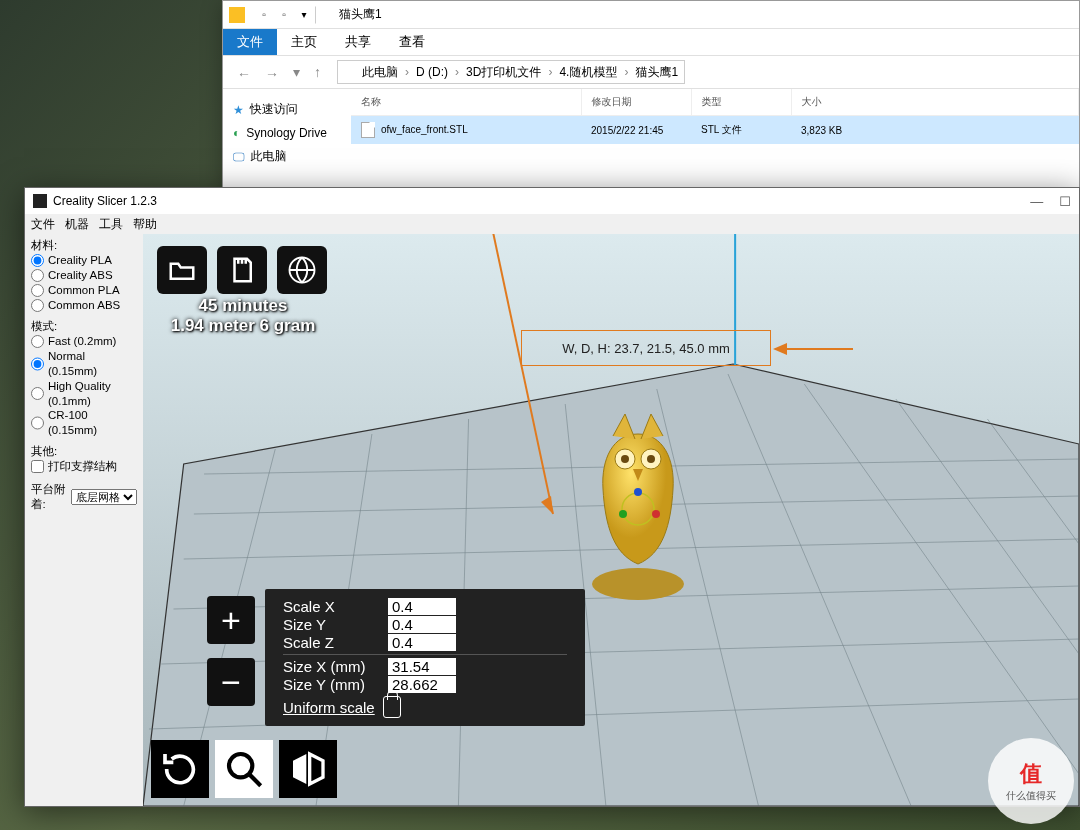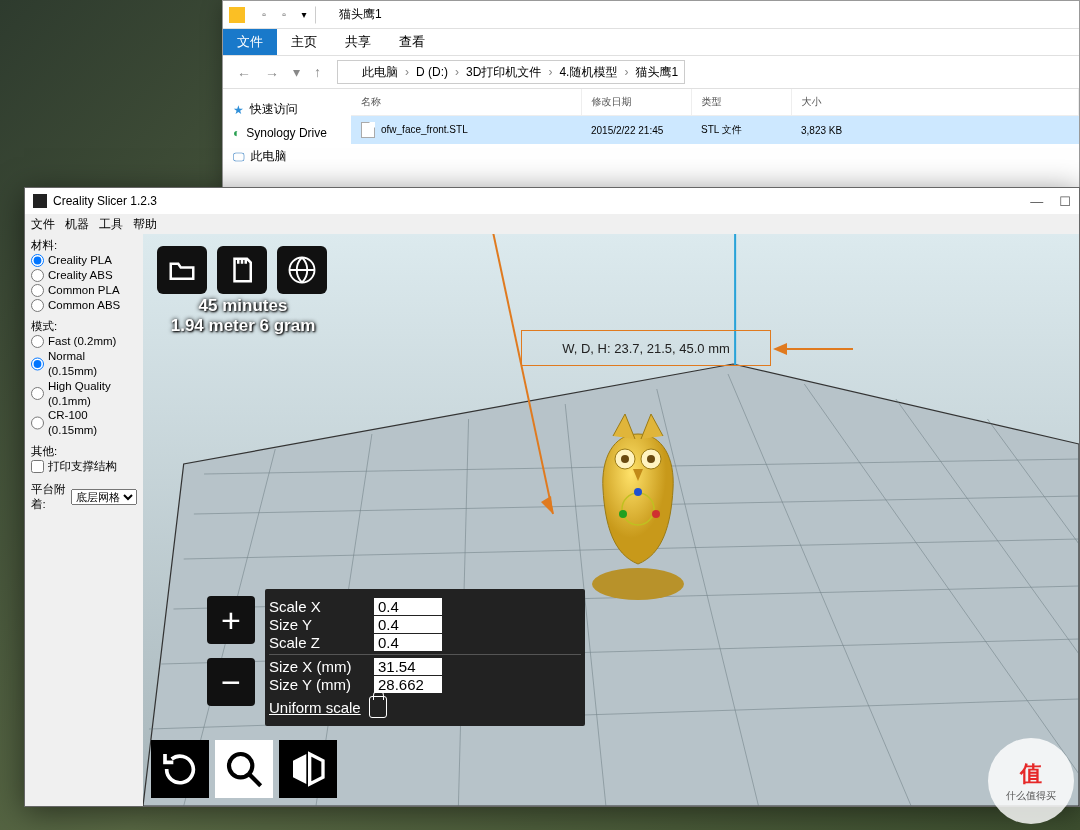--- a/index.html
+++ b/index.html
@@ -44,21 +44,21 @@
   .viewport { flex:1; position:relative; overflow:hidden; background:linear-gradient(#d8e6ea,#a9b7bd); }
   
   .plate { position:absolute; left:0; top:0; right:0; bottom:0; }
   .plate svg { width:100%; height:100%; }
   .topbtns { position:absolute; left:14px; top:12px; display:flex; gap:10px; }
   .bigbtn { width:50px; height:48px; background:#111; border-radius:6px; display:flex; align-items:center; justify-content:center; color:#fff; }
   .bigbtn svg { width:30px; height:30px; }
   .estimate { position:absolute; left:20px; top:62px; color:#fff; font-family:Arial; font-weight:bold; font-size:17px; text-shadow:0 0 4px #000,1px 1px 2px #000; text-align:center; width:160px;}
   .wdh-box { position:absolute; left:378px; top:96px; width:250px; height:36px; border:1.5px solid #e07a1f; background:rgba(255,255,255,.0); display:flex; align-items:center; justify-content:center; font-size:13px; font-family:Arial; color:#222;}
   .arrow { position:absolute; }
-  .scale-panel { position:absolute; left:122px; bottom:80px; width:320px; background:#222; color:#fff; padding:8px 4px; border-radius:2px; font-family:Arial; font-size:15px;}
+  .scale-panel { position:absolute; left:122px; bottom:80px; width:320px; background:#222; color:#fff; padding:8px 18px; border-radius:2px; font-family:Arial; font-size:15px;}
   .scale-panel .row { display:flex; align-items:center; margin:1px 0;}
   .scale-panel .row .lbl { width:105px; }
   .scale-panel .row input { width:68px; background:#fff; color:#000; border:none; font-size:15px; padding:0 4px; font-family:Arial;}
   .scale-panel .sep { height:1px; background:#555; margin:3px 0;}
   .scale-panel .uni { display:flex; align-items:center; gap:8px; margin-top:3px;text-decoration:underline;}
   .scale-panel .lock { width:18px; height:22px; border:1.5px solid #fff; border-radius:3px; position:relative;}
   .scale-panel .lock::before { content:""; position:absolute; top:-7px; left:3px; width:9px; height:9px; border:1.5px solid #fff; border-bottom:none; border-radius:6px 6px 0 0;}
   .zoombtns { position:absolute; left:64px; bottom:100px; display:flex; flex-direction:column; gap:14px;}
   .zoombtns .zb { width:48px; height:48px; background:#111; border-radius:4px; color:#fff; display:flex; align-items:center; justify-content:center; font-size:34px; font-weight:300;}
   .toolbtns { position:absolute; left:8px; bottom:8px; display:flex; gap:6px;}

